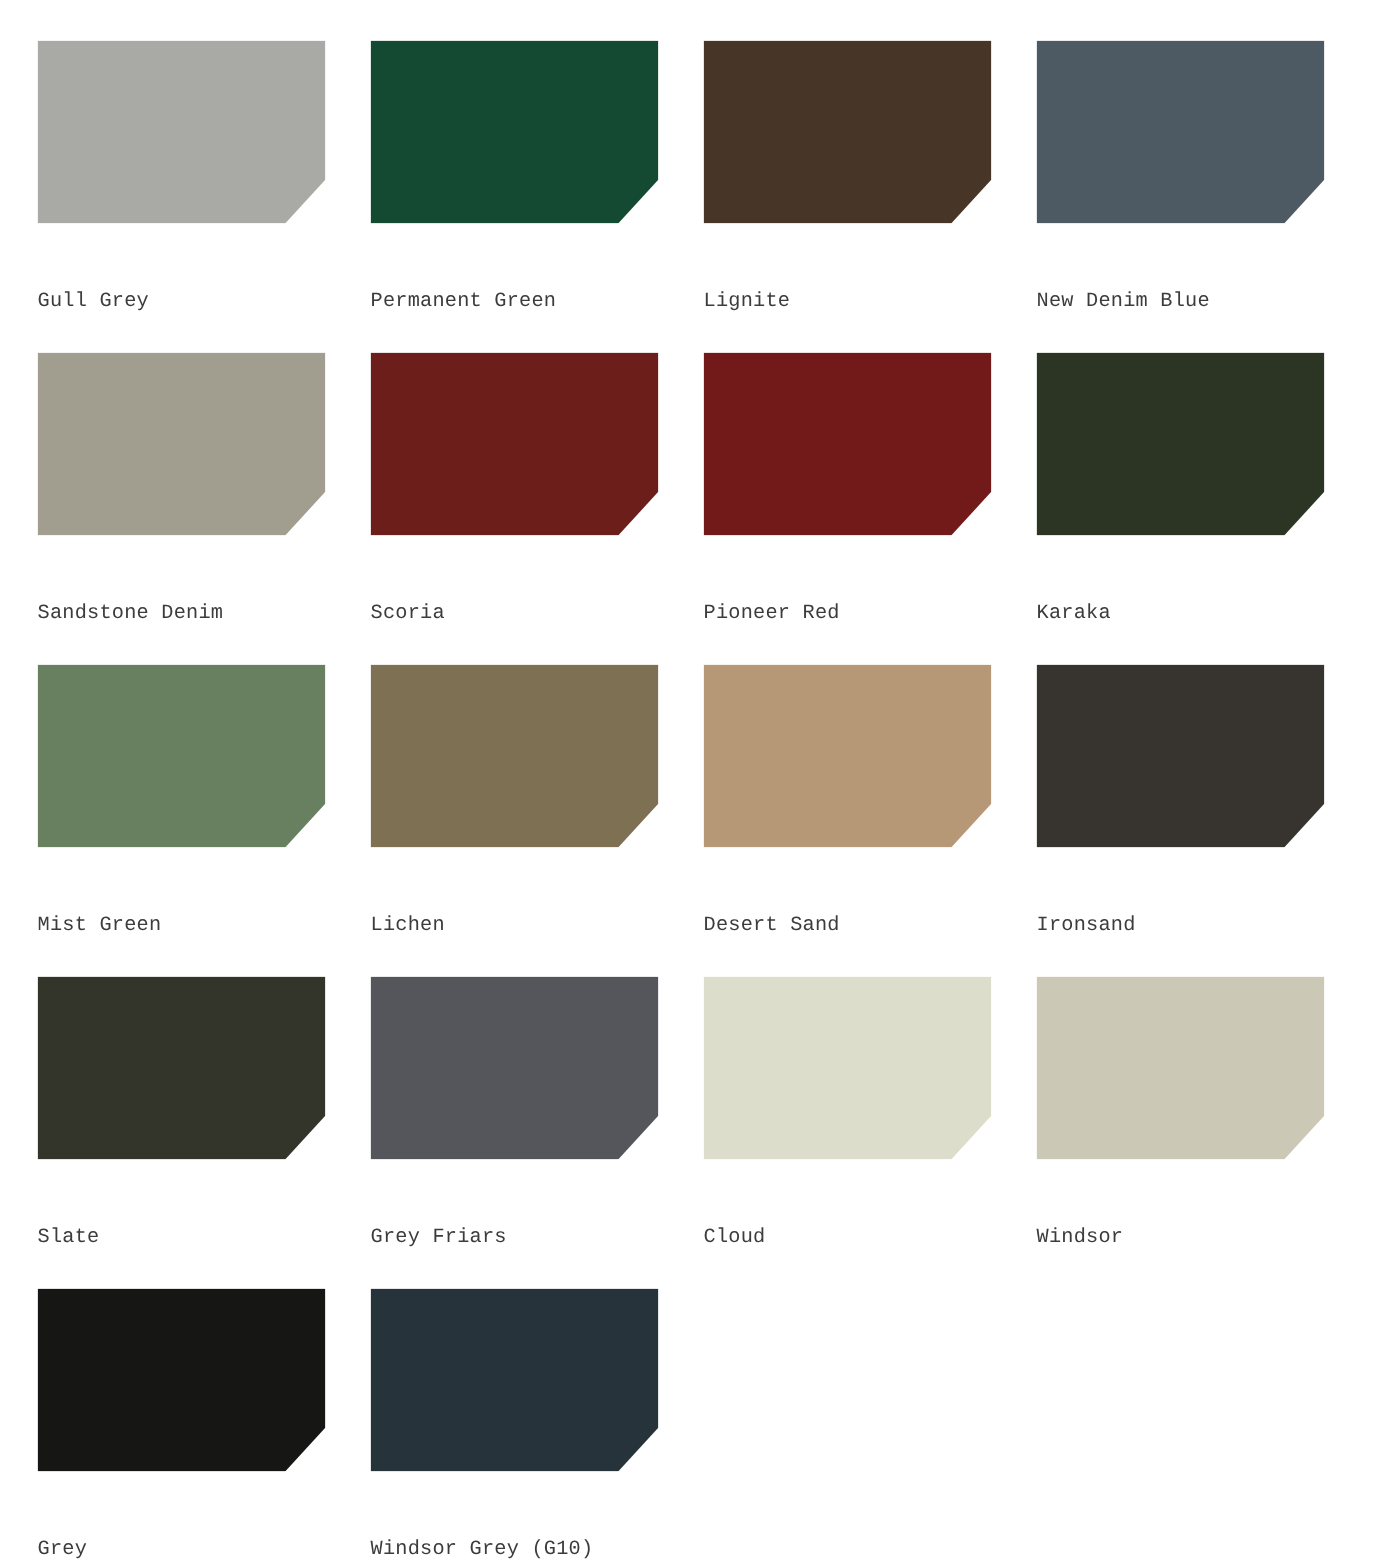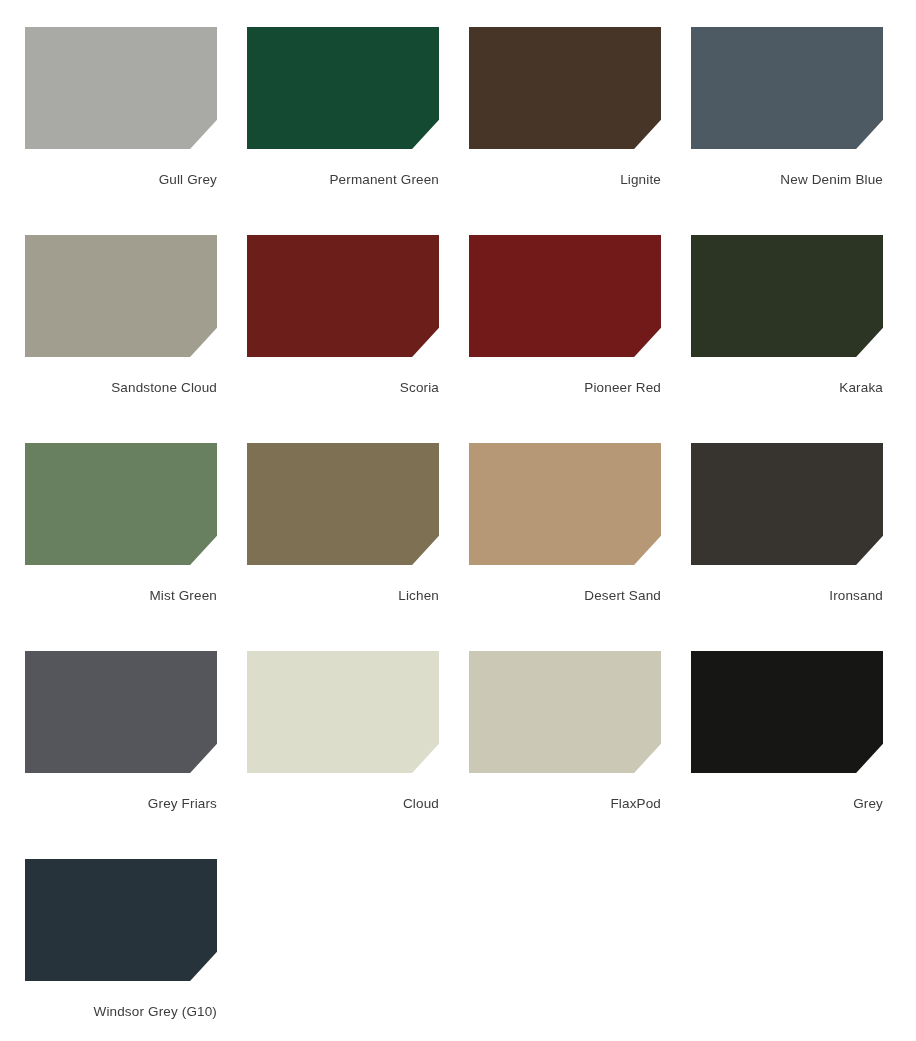--- a/index.html
+++ b/index.html
@@ -36,28 +36,27 @@
   .swatch-chip {
     width: 192px;
     height: 122px;
     display: block;
     -webkit-clip-path: polygon(0 0, 100% 0, 100% 76%, 86% 100%, 0 100%);
     clip-path: polygon(0 0, 100% 0, 100% 76%, 86% 100%, 0 100%);
   }
 
   .swatch-label {
     display: block;
-    margin-top: 23px;
+    margin-top: 45px;
     font-size: 13.5px;
     line-height: 16px;
     letter-spacing: 0.15px;
     color: #3c3c3c;
-    font-family: Liberation Sans, sans-serif;
+    font-family: Liberation Mono, monospace;
     white-space: nowrap;
-    text-align: right;
   }
 
   .swatch-label sup {
     font-size: 9px;
     vertical-align: super;
     line-height: 0;
   }
 </style>
 </head>
 <body>
@@ -74,21 +73,21 @@
     <div class="swatch-cell">
       <span class="swatch-chip" style="background: rgb(71, 53, 39);"></span>
       <span class="swatch-label">Lignite</span>
     </div>
     <div class="swatch-cell">
       <span class="swatch-chip" style="background: rgb(77, 90, 99);"></span>
       <span class="swatch-label">New Denim Blue</span>
     </div>
     <div class="swatch-cell">
       <span class="swatch-chip" style="background: rgb(161, 157, 143);"></span>
-      <span class="swatch-label">Sandstone Cloud</span>
+      <span class="swatch-label">Sandstone Denim</span>
     </div>
     <div class="swatch-cell">
       <span class="swatch-chip" style="background: rgb(107, 30, 26);"></span>
       <span class="swatch-label">Scoria</span>
     </div>
     <div class="swatch-cell">
       <span class="swatch-chip" style="background: rgb(114, 25, 26);"></span>
       <span class="swatch-label">Pioneer Red</span>
     </div>
     <div class="swatch-cell">
@@ -105,30 +104,34 @@
     </div>
     <div class="swatch-cell">
       <span class="swatch-chip" style="background: rgb(182, 152, 118);"></span>
       <span class="swatch-label">Desert Sand</span>
     </div>
     <div class="swatch-cell">
       <span class="swatch-chip" style="background: rgb(55, 51, 47);"></span>
       <span class="swatch-label">Ironsand</span>
     </div>
     <div class="swatch-cell">
+      <span class="swatch-chip" style="background: rgb(51, 53, 42);"></span>
+      <span class="swatch-label">Slate</span>
+    </div>
+    <div class="swatch-cell">
       <span class="swatch-chip" style="background: rgb(85, 86, 92);"></span>
       <span class="swatch-label">Grey Friars</span>
     </div>
     <div class="swatch-cell">
       <span class="swatch-chip" style="background: rgb(220, 222, 203);"></span>
       <span class="swatch-label">Cloud</span>
     </div>
     <div class="swatch-cell">
       <span class="swatch-chip" style="background: rgb(203, 201, 182);"></span>
-      <span class="swatch-label">FlaxPod</span>
+      <span class="swatch-label">Windsor</span>
     </div>
     <div class="swatch-cell">
       <span class="swatch-chip" style="background: rgb(22, 22, 20);"></span>
       <span class="swatch-label">Grey</span>
     </div>
     <div class="swatch-cell">
       <span class="swatch-chip" style="background: rgb(39, 51, 58);"></span>
       <span class="swatch-label">Windsor Grey (G10)</span>
     </div>
   </main>

